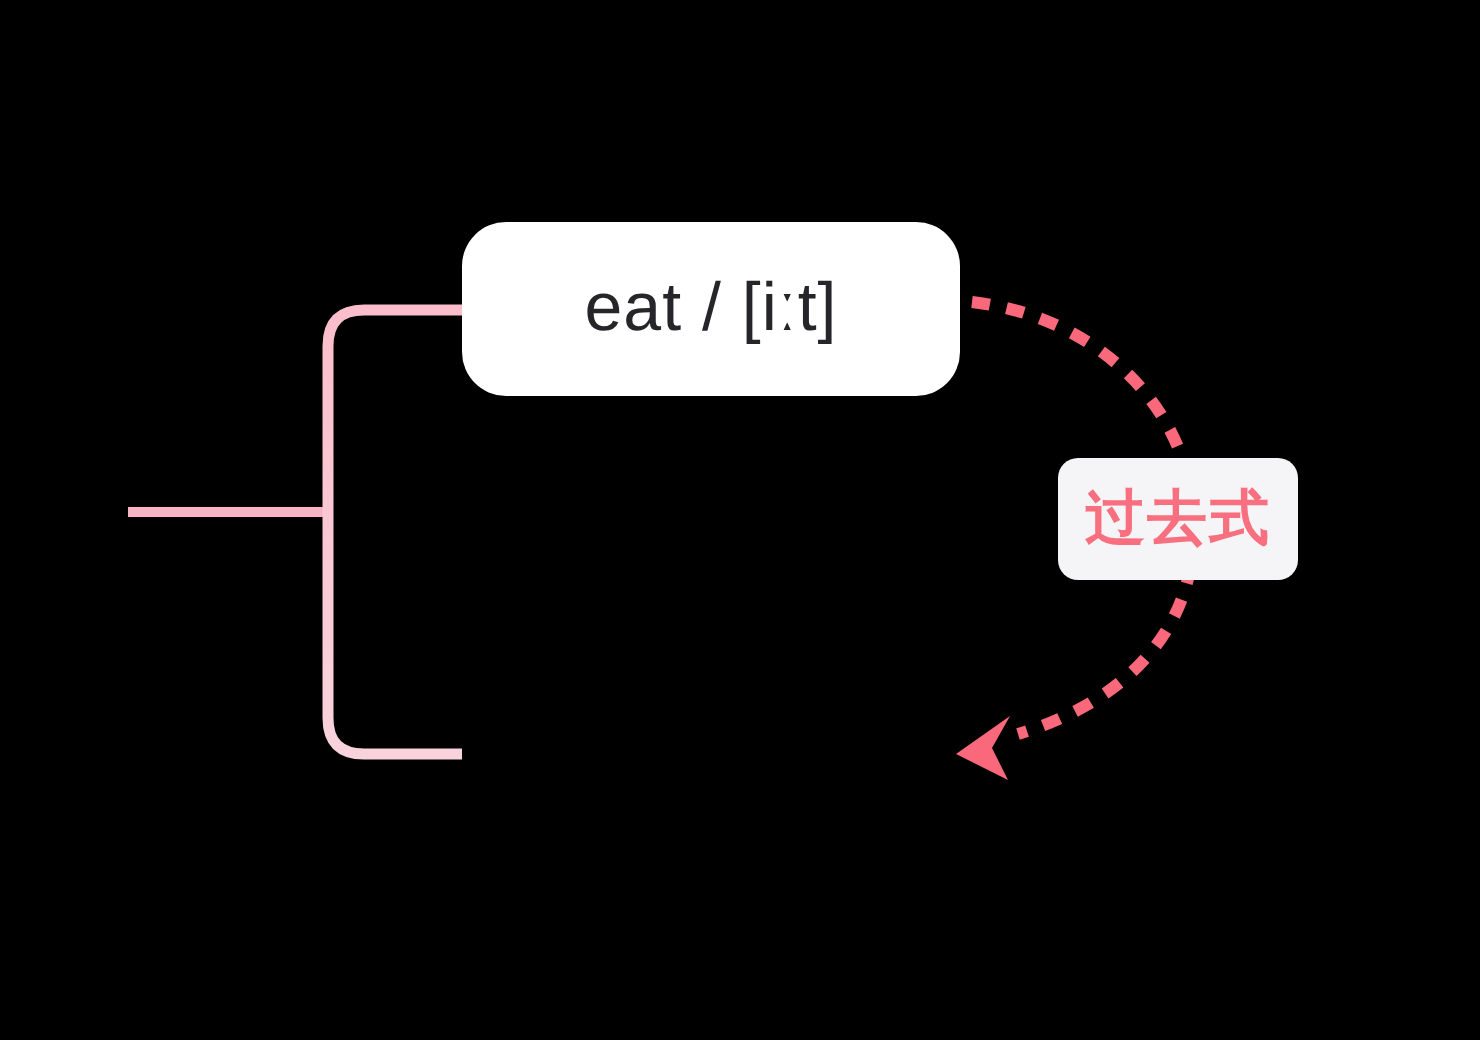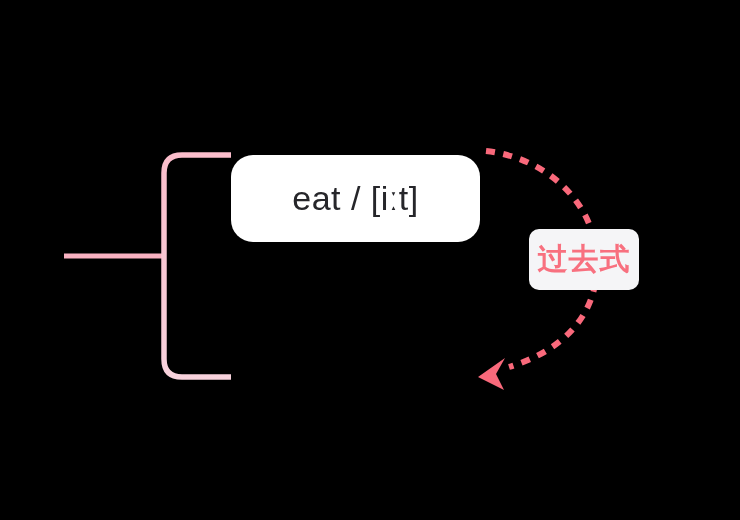--- a/index.html
+++ b/index.html
@@ -28,36 +28,35 @@
     left: 231px;
     width: 249px;
     height: 87px;
     background: #ffffff;
     border-radius: 22px;
     display: flex;
     align-items: center;
     justify-content: center;
     z-index: 2;
     box-sizing: border-box;
-    margin-top: 44px;
   }
   .topic-node.present { top: 111px; }
   .topic-node.past    { top: 333px; }
   .topic-label {
     font-size: 34px;
     font-weight: 500;
     color: #26262a;
     letter-spacing: 0.5px;
     white-space: nowrap;
   }
   .relationship-label {
     position: absolute;
     left: 529px;
     top: 229px;
-    width: 110px;
+    width: 120px;
     height: 61px;
     background: #f5f5f7;
     border-radius: 10px;
     display: flex;
     align-items: center;
     justify-content: center;
     z-index: 3;
   }
   .relationship-label span {
     font-size: 30px;

